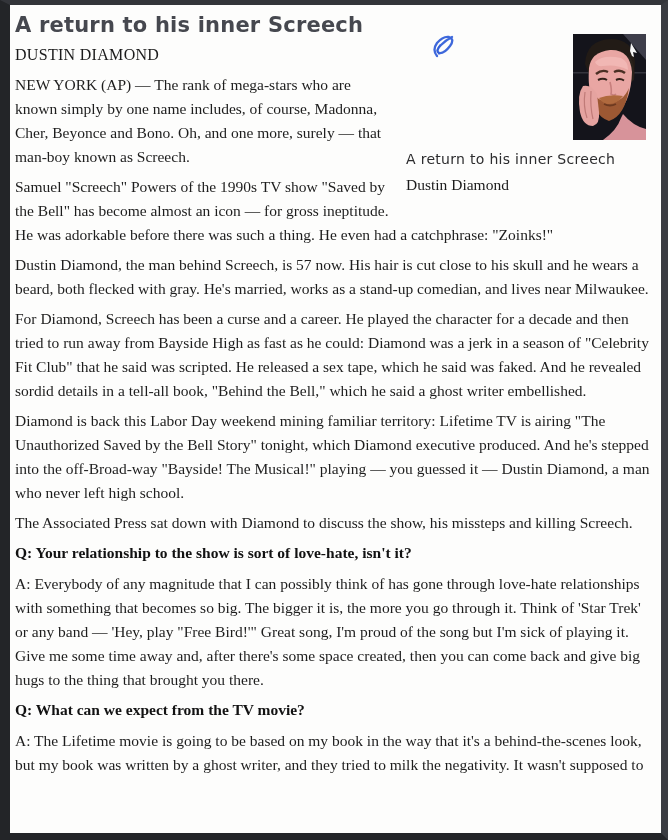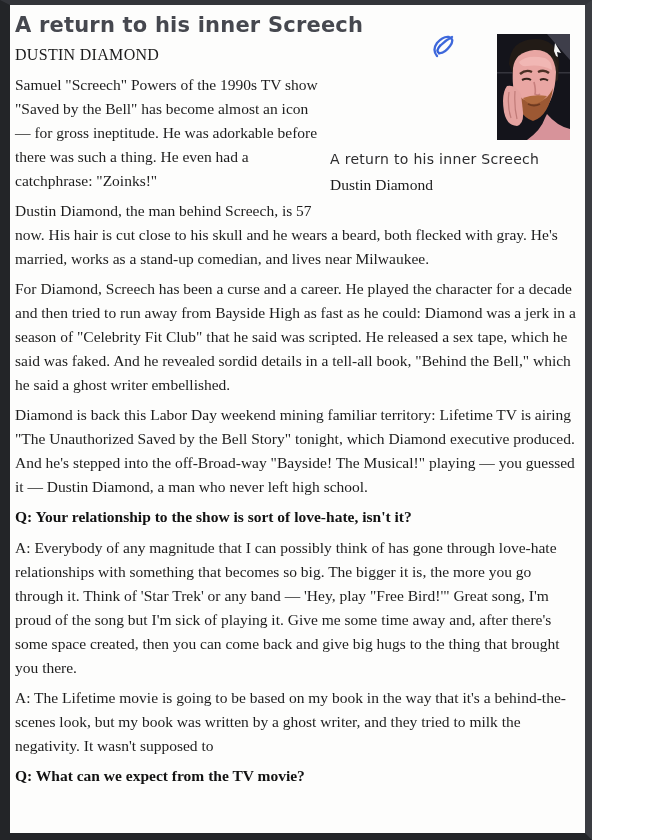--- a/index.html
+++ b/index.html
@@ -1,20 +1,20 @@
 <!DOCTYPE html>
 <html><head>
 <meta charset="utf-8">
 <style>
   html, body { margin: 0; padding: 0; background: #ffffff; }
   body { width: 668px; height: 840px; font-family: "Liberation Serif", serif; }
 
   .frame {
     position: relative;
-    width: 592px; height: 840px;
+    width: 668px; height: 840px;
     box-sizing: border-box;
     background: #fdfdfc;
     border-left: 10px solid #232528;
     border-top: 5px solid #33353a;
     border-right: 7px solid #3a3c41;
     border-bottom: 7px solid #232528;
     overflow: hidden;
   }
 
   .content {
@@ -136,23 +136,25 @@
         <polygon points="58,9 64,19 60,18 61,23 59,22 57,17" fill="#f4f4f4"></polygon>
       </svg>
       <figcaption>
         <div class="cap-title">A return to his inner Screech</div>
         <div class="cap-name">Dustin Diamond</div>
       </figcaption>
     </figure>
 
     <div class="byline">DUSTIN DIAMOND</div>
 
+    <p class="body">NEW YORK (AP) — The rank of mega-stars who are known simply by one name includes, of course, Madonna, Cher, Beyonce and Bono. Oh, and one more, surely — that man-boy known as Screech.</p>
     <p class="body">Samuel "Screech" Powers of the 1990s TV show "Saved by the Bell" has become almost an icon — for gross ineptitude. He was adorkable before there was such a thing. He even had a catchphrase: "Zoinks!"</p>
     <p class="body">Dustin Diamond, the man behind Screech, is 57 now. His hair is cut close to his skull and he wears a beard, both flecked with gray. He's married, works as a stand-up comedian, and lives near Milwaukee.</p>
     <p class="body">For Diamond, Screech has been a curse and a career. He played the character for a decade and then tried to run away from Bayside High as fast as he could: Diamond was a jerk in a season of "Celebrity Fit Club" that he said was scripted. He released a sex tape, which he said was faked. And he revealed sordid details in a tell-all book, "Behind the Bell," which he said a ghost writer embellished.</p>
     <p class="body">Diamond is back this Labor Day weekend mining familiar territory: Lifetime TV is airing "The Unauthorized Saved by the Bell Story" tonight, which Diamond executive produced. And he's stepped into the off-Broad-way "Bayside! The Musical!" playing — you guessed it — Dustin Diamond, a man who never left high school.</p>
+    <p class="body">The Associated Press sat down with Diamond to discuss the show, his missteps and killing Screech.</p>
     <p class="body q">Q: Your relationship to the show is sort of love-hate, isn't it?</p>
     <p class="body">A: Everybody of any magnitude that I can possibly think of has gone through love-hate relationships with something that becomes so big. The bigger it is, the more you go through it. Think of 'Star Trek' or any band — 'Hey, play "Free Bird!'" Great song, I'm proud of the song but I'm sick of playing it. Give me some time away and, after there's some space created, then you can come back and give big hugs to the thing that brought you there.</p>
+    <p class="body q">Q: What can we expect from the TV movie?</p>
     <p class="body">A: The Lifetime movie is going to be based on my book in the way that it's a behind-the-scenes look, but my book was written by a ghost writer, and they tried to milk the negativity. It wasn't supposed to</p>
-    <p class="body q">Q: What can we expect from the TV movie?</p>
 
   </div>
 </div>
 
 </body></html>

